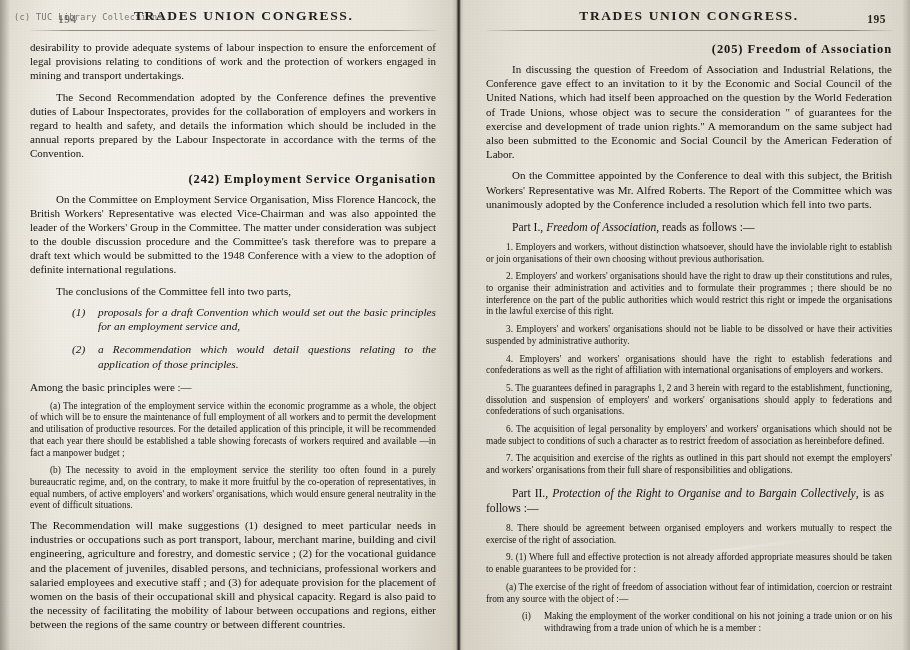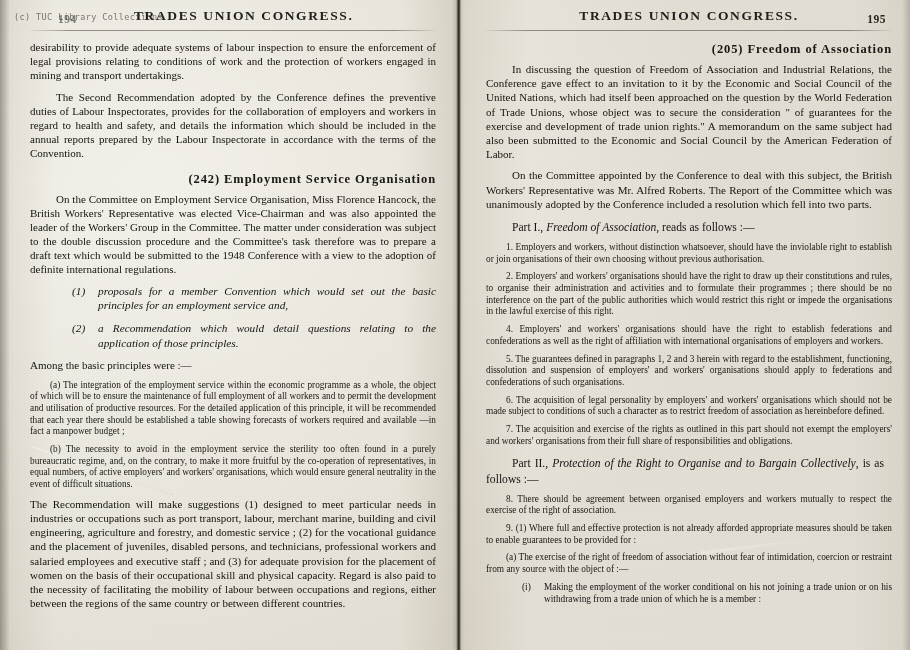--- a/index.html
+++ b/index.html
@@ -231,24 +231,25 @@
       <div class="head-rule"></div>
 
       <p class="body noindent">desirability to provide adequate systems of labour inspection to ensure the enforcement of legal provisions relating to conditions of work and the protection of workers engaged in mining and transport undertakings.</p>
 
       <p class="body">The Second Recommendation adopted by the Conference defines the preventive duties of Labour Inspectorates, provides for the collaboration of employers and workers in regard to health and safety, and details the information which should be included in the annual reports prepared by the Labour Inspectorate in accordance with the terms of the Convention.</p>
 
       <div class="sec-head">(242) Employment Service Organisation</div>
 
       <p class="body">On the Committee on Employment Service Organisation, Miss Florence Hancock, the British Workers' Representative was elected Vice-Chairman and was also appointed the leader of the Workers' Group in the Committee. The matter under consideration was subject to the double discussion procedure and the Committee's task therefore was to prepare a draft text which would be submitted to the 1948 Conference with a view to the adoption of definite international regulations.</p>
 
+      <p class="body">The conclusions of the Committee fell into two parts,</p>
 
       <div class="hang ital indent-1">
         <span class="mark">(1)</span>
-        <span class="txt">proposals for a member Convention which would set out the basic principles for an employment service and,</span>
+        <span class="txt">proposals for a draft Convention which would set out the basic principles for an employment service and,</span>
       </div>
       <div class="hang ital indent-1">
         <span class="mark">(2)</span>
         <span class="txt">a Recommendation which would detail questions relating to the application of those principles.</span>
       </div>
 
       <p class="body noindent">Among the basic principles were :—</p>
 
       <p class="small">
         <span>(a)</span>
@@ -284,20 +285,24 @@
         <span>Part I., </span><i>Freedom of Association</i><span>, reads as follows :—</span>
       </p>
 
       <p class="small">
         <span>1.</span>
         <span>Employers and workers, without distinction whatsoever, should have the inviolable right to establish or join organisations of their own choosing without previous authorisation.</span>
       </p>
       <p class="small">
         <span>2.</span>
         <span>Employers' and workers' organisations should have the right to draw up their constitutions and rules, to organise their administration and activities and to formulate their programmes ; there should be no interference on the part of the public authorities which would restrict this right or impede the organisations in the lawful exercise of this right.</span>
+      </p>
+      <p class="small">
+        <span>3.</span>
+        <span>Employers' and workers' organisations should not be liable to be dissolved or have their activities suspended by administrative authority.</span>
       </p>
       <p class="small">
         <span>4.</span>
         <span>Employers' and workers' organisations should have the right to establish federations and confederations as well as the right of affiliation with international organisations of employers and workers.</span>
       </p>
       <p class="small">
         <span>5.</span>
         <span>The guarantees defined in paragraphs 1, 2 and 3 herein with regard to the establishment, functioning, dissolution and suspension of employers' and workers' organisations should apply to federations and confederations of such organisations.</span>
       </p>
       <p class="small">

